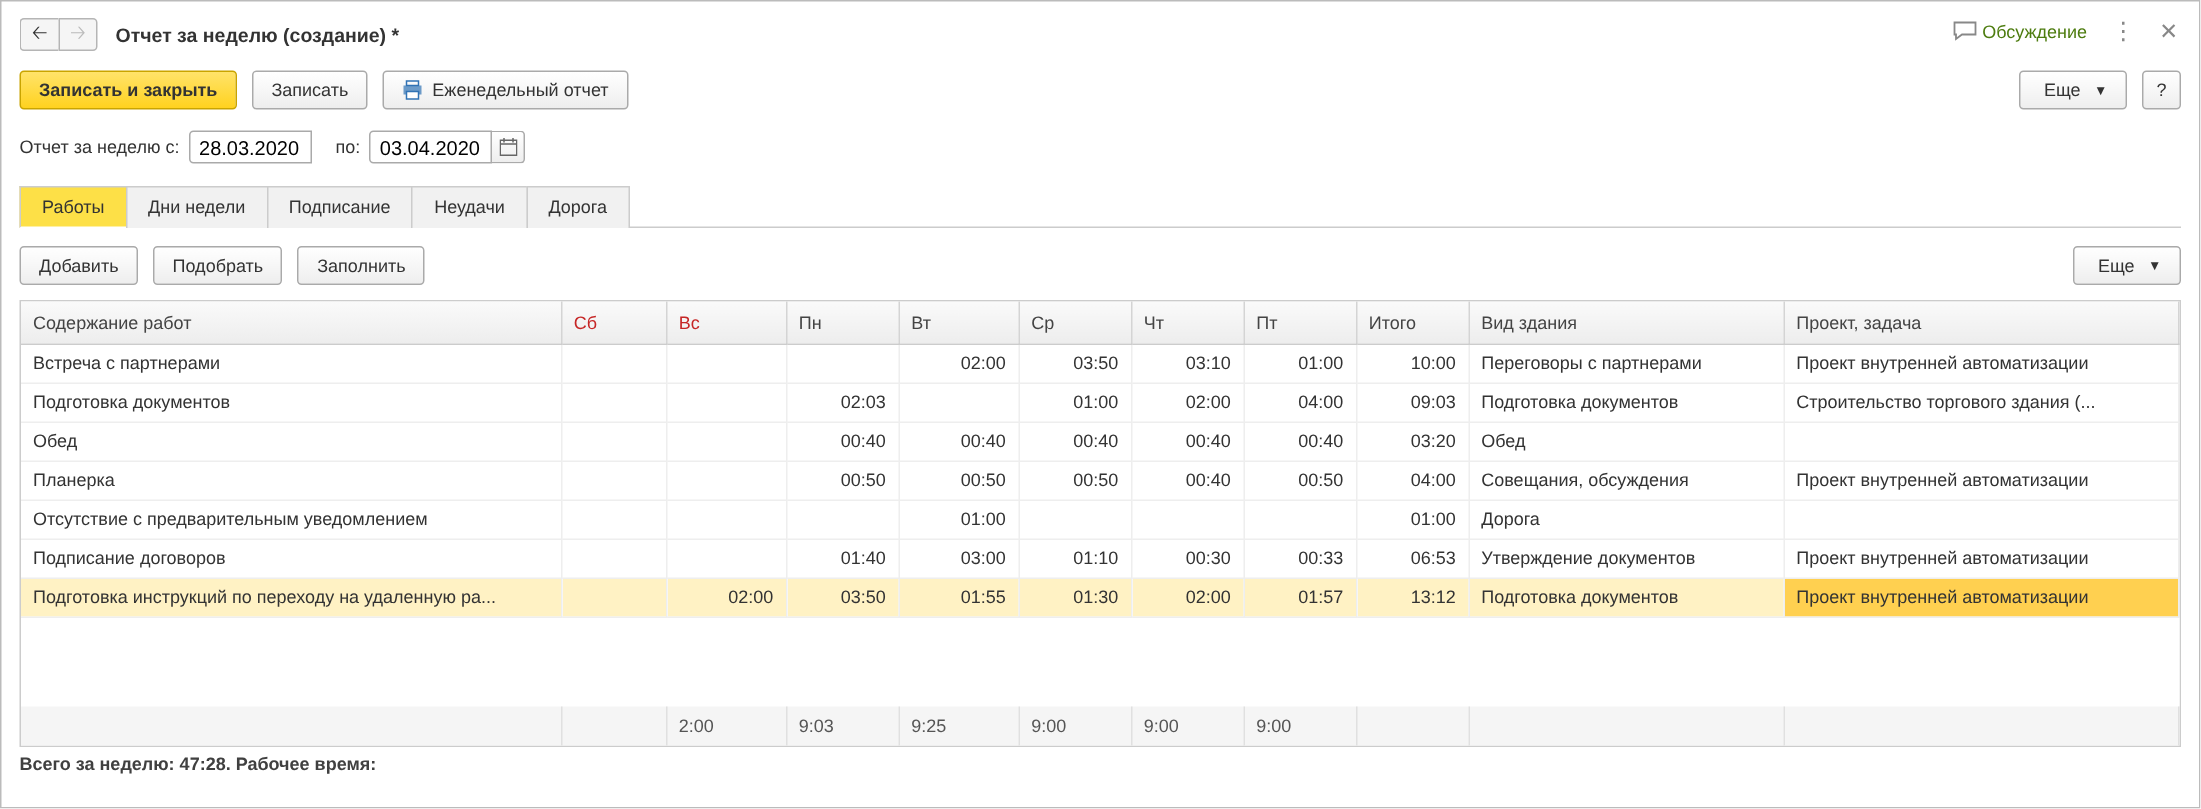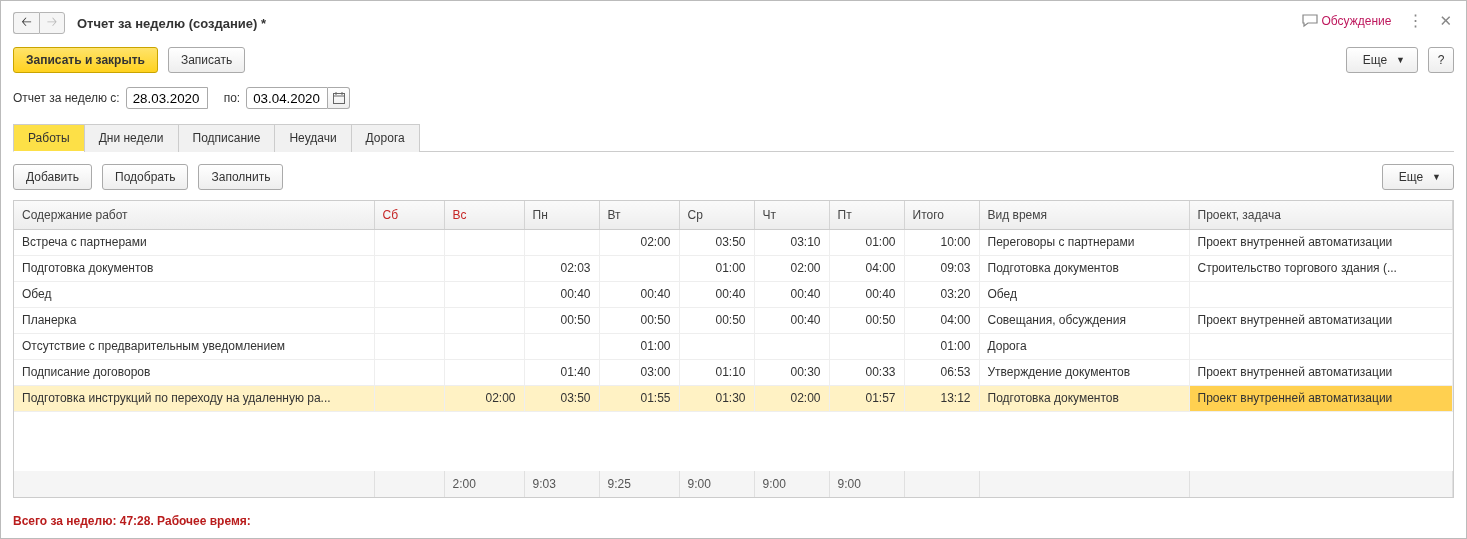--- a/index.html
+++ b/index.html
@@ -7,21 +7,21 @@
   .window { border:1px solid #bbb; width:1467px; height:539px; position:relative; padding:8px 12px 10px 12px; }
   .titlebar { display:flex; align-items:center; height:28px; }
   .nav-btns { display:flex; gap:0; margin-right:12px; }
   .nav-btn { width:26px; height:22px; border:1px solid #b5b5b5; background:#f5f5f5; display:flex; align-items:center; justify-content:center; cursor:pointer; }
   .nav-btn:first-child{ border-right:none; border-radius:3px 0 0 3px;}
   .nav-btn:last-child{ border-radius:0 3px 3px 0;}
   .nav-btn .arr { font-size:13px; color:#333;}
   .nav-btn.disabled .arr { color:#bbb; }
   .page-title { font-size:13px; font-weight:bold; color:#333; }
   .title-right { position:absolute; right:14px; top:10px; display:flex; align-items:center; gap:16px;}
-  .discuss { display:flex; align-items:center; gap:4px; color:#be185d; cursor:pointer;}
+  .discuss { display:flex; align-items:center; gap:4px; color:#4d7c0f; cursor:pointer;}
   .icon-chat { width:16px; height:14px; }
   .dots { color:#888; font-size:16px; cursor:pointer;}
   .close-x { color:#888; font-size:15px; cursor:pointer;}
   .toolbar { display:flex; align-items:center; gap:10px; margin-top:10px; }
   .btn { height:26px; padding:0 12px; border:1px solid #aaa; border-radius:3px; background:linear-gradient(#fff,#eee); cursor:pointer; display:flex; align-items:center; gap:6px;}
   .btn-primary { background:linear-gradient(#ffe36a,#ffd21f); border-color:#c9a400; font-weight:bold;}
   .btn-right { margin-left:auto;padding-left:16px;}
   .more-btn .caret{ font-size:9px; margin-left:3px;}
   .help-btn { width:26px; padding:0; justify-content:center;}
   .printer-icon { width:14px; height:14px; }
@@ -38,21 +38,21 @@
   .table-wrap { margin-top:10px; border:1px solid #ccc; }
   table { border-collapse:collapse; width:100%; table-layout:fixed; }
   thead th { background:linear-gradient(#fafafa,#ededed); border-right:1px solid #d4d4d4; border-bottom:1px solid #ccc; padding:6px 8px; text-align:left; font-weight:normal; color:#444; height:28px;}
   tbody td { border-right:1px solid #eee; border-bottom:1px solid #eee; padding:5px 8px; height:26px; white-space:nowrap; overflow:hidden; text-overflow:ellipsis;}
   .col-time { text-align:right; }
   .col-weekend { color:#c62626; }
   tbody tr.selected td { background:#fff2c4; }
   tbody tr.selected td.last-cell { background:#ffd050; }
   tfoot td { background:#f5f5f5; border-right:1px solid #e0e0e0; padding:6px 8px; height:26px; text-align:left; color:#555;}
   .spacer-row td { height:60px; background:#fff; border:none;}
-  .footer-line { margin-top:16px; font-weight:bold; color:#b91c1c;}
+  .footer-line { margin-top:4px; font-weight:bold; color:#404040;}
 </style>
 </head>
 <body>
 <div class="window">
 
   <div class="titlebar">
     <div class="nav-btns">
       <div class="nav-btn">
           <span class="arr">🡠</span>
         </div>
@@ -73,20 +73,28 @@
     </div>
   </div>
 
   <div class="toolbar">
     <div class="btn btn-primary">
         <span>Записать и закрыть</span>
       </div>
     <div class="btn">
         <span>Записать</span>
       </div>
+    <div class="btn">
+      <svg class="printer-icon" viewBox="0 0 14 14">
+          <rect x="3" y="1" width="8" height="3" fill="none" stroke="#3173b5"></rect>
+          <rect x="1" y="4" width="12" height="6" fill="#3173b5" opacity="0.7"></rect>
+          <rect x="3" y="8" width="8" height="5" fill="#fff" stroke="#3173b5"></rect>
+        </svg>
+      <span>Еженедельный отчет</span>
+    </div>
     <div class="btn btn-right more-btn">
         <span>Еще</span>
         <span class="caret">▼</span>
       </div>
     <div class="btn help-btn">
         <span>?</span>
       </div>
   </div>
 
   <div class="date-row">
@@ -151,21 +159,21 @@
           <tr id="thead-row">
             <th>Содержание работ</th>
             <th class="col-weekend">Сб</th>
             <th class="col-weekend">Вс</th>
             <th>Пн</th>
             <th>Вт</th>
             <th>Ср</th>
             <th>Чт</th>
             <th>Пт</th>
             <th>Итого</th>
-            <th>Вид время</th>
+            <th>Вид здания</th>
             <th>Проект, задача</th>
           </tr>
         </thead>
       <tbody id="tbody">
           <tr>
             <td>Встреча с партнерами</td>
             <td class="col-time"></td>
             <td class="col-time"></td>
             <td class="col-time"></td>
             <td class="col-time">02:00</td>

